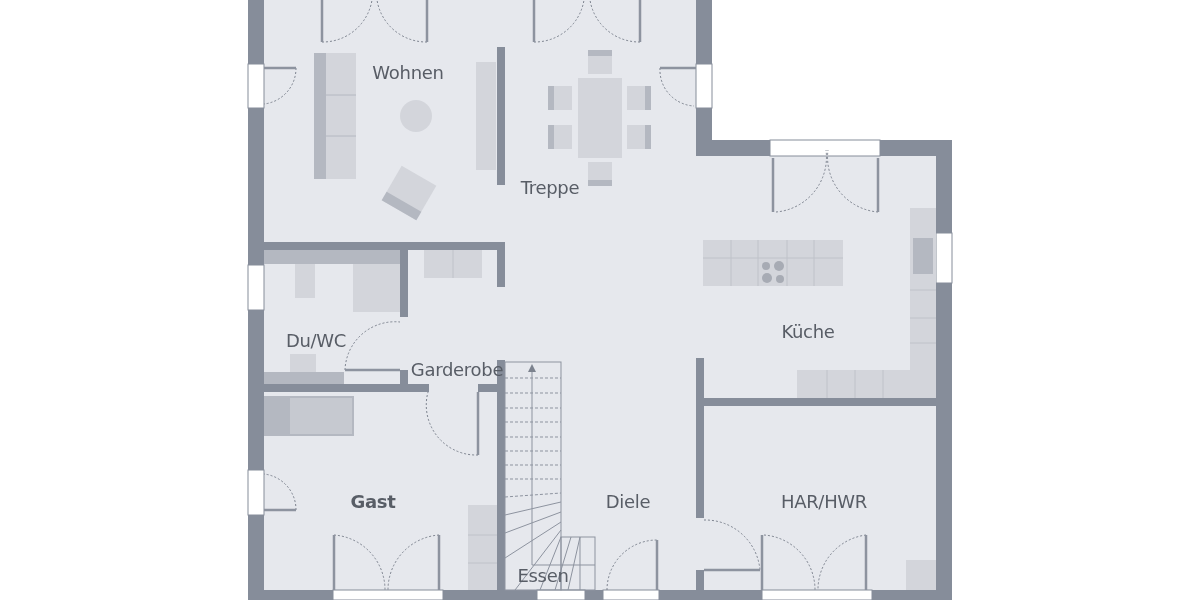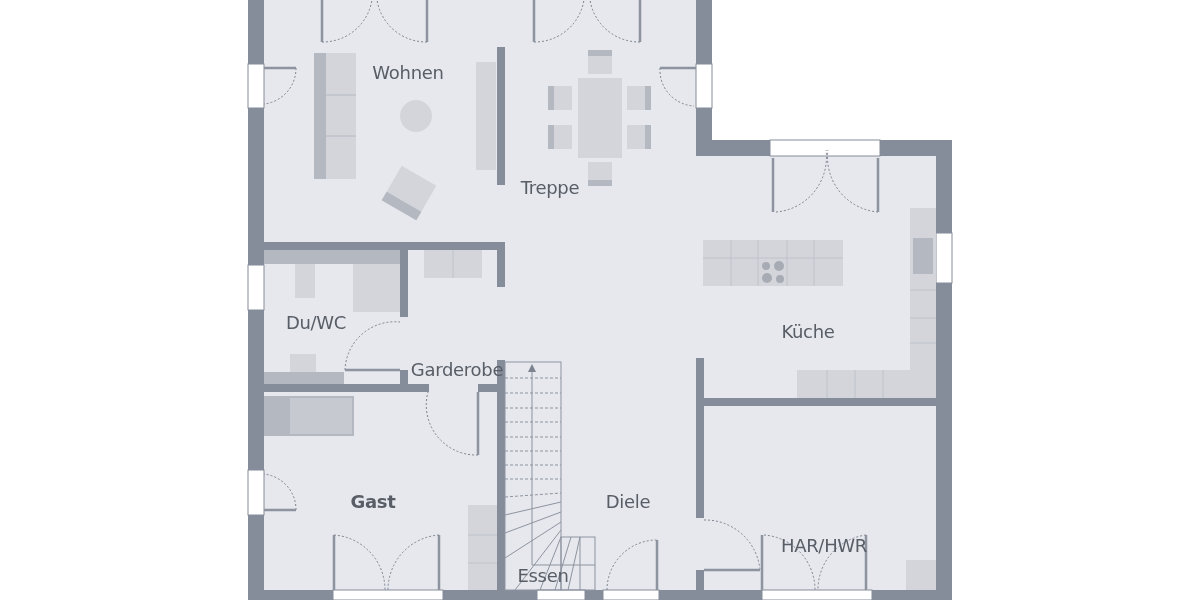--- a/index.html
+++ b/index.html
@@ -202,18 +202,18 @@
     <line x1="540" y1="590" x2="561" y2="537"></line>
     <line x1="555" y1="590" x2="571" y2="537"></line>
     <line x1="568" y1="590" x2="580" y2="537"></line>
     <line x1="580" y1="590" x2="580" y2="537"></line>
   </g>
 </svg>
 
 <div class="lbl" style="left:408px;top:72px;">Wohnen</div>
 <div class="lbl" style="left:550px;top:187px;">Treppe</div>
 <div class="lbl" style="left:808px;top:331px;">Küche</div>
-<div class="lbl" style="left:316px;top:322px;">Du/WC</div>
+<div class="lbl" style="left:316px;top:340px;">Du/WC</div>
 <div class="lbl" style="left:457px;top:323px;margin-top:46px;">Garderobe</div>
 <div class="lbl" style="left:373px;top:501px;font-weight:bold;">Gast</div>
 <div class="lbl" style="left:628px;top:501px;">Diele</div>
 <div class="lbl" style="left:543px;top:575px;">Essen</div>
-<div class="lbl" style="left:824px;top:501px;margin-top:44px;">HAR/HWR</div>
+<div class="lbl" style="left:824px;top:501px;">HAR/HWR</div>
 
 </body></html>

